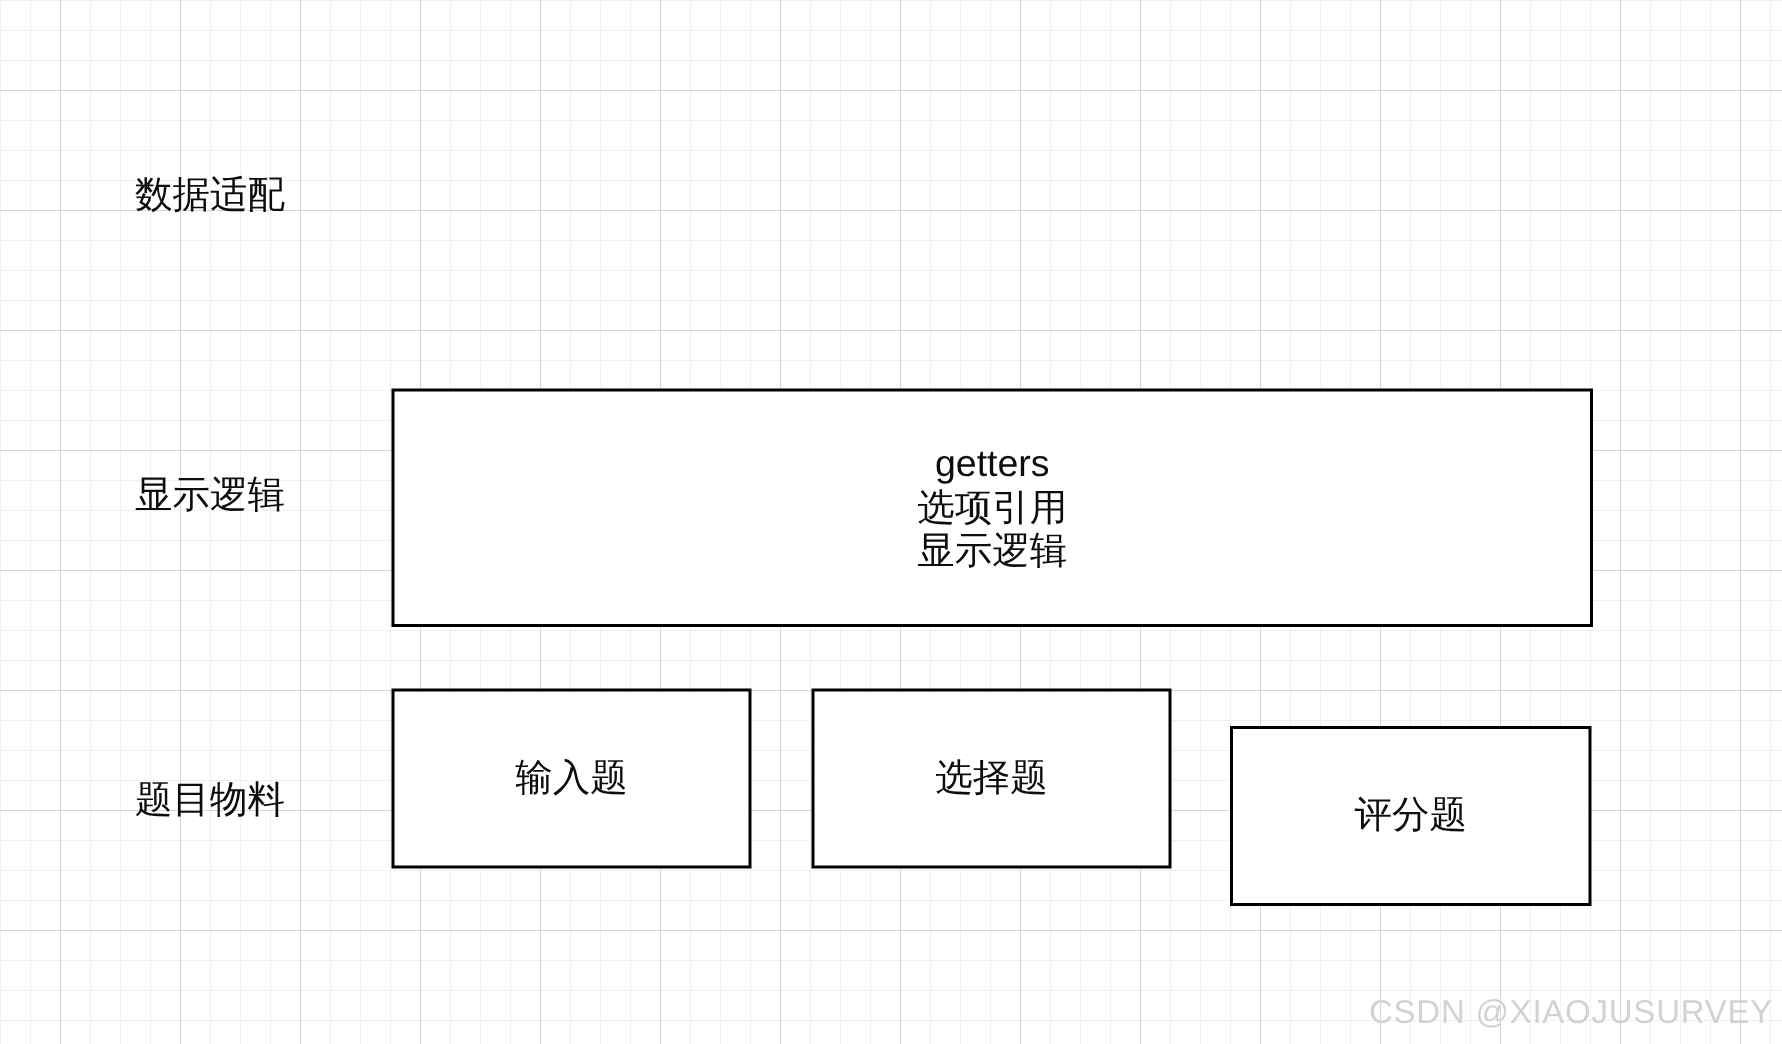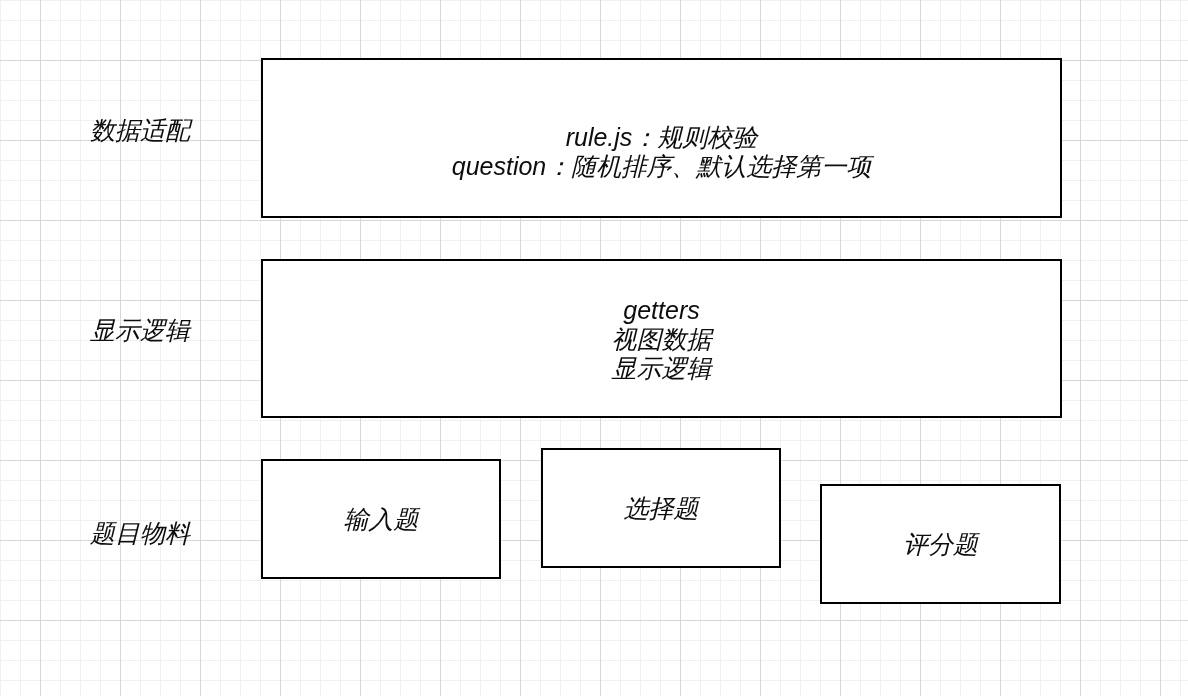--- a/index.html
+++ b/index.html
@@ -18,21 +18,20 @@
     height: 696px;
     background-color: #ffffff;
     
     background-image:
       linear-gradient(to right, #d7d7d7 1px, transparent 1px),
       linear-gradient(to bottom, #d7d7d7 1px, transparent 1px),
       linear-gradient(to right, #f0f0f0 1px, transparent 1px),
       linear-gradient(to bottom, #f0f0f0 1px, transparent 1px);
     background-size: 80px 80px, 80px 80px, 20px 20px, 20px 20px;
     background-position: 40px 0, 0 60px, 0 0, 0 0;
-    font-style: italic;
   }
   .row-label {
     position: absolute;
     left: 60px;
     width: 160px;
     text-align: center;
     font-size: 25px;
     line-height: 30px;
     color: #0d0d0d;
     white-space: nowrap;
@@ -43,21 +42,21 @@
 
   .box {
     position: absolute;
     background: #ffffff;
     border: 2px solid #000000;
     box-sizing: border-box;
   }
   .box-a { left: 261px; top: 58px;  width: 801px; height: 160px; }
   .box-b { left: 261px; top: 259px; width: 801px; height: 159px; }
   .box-c { left: 261px; top: 459px; width: 240px; height: 120px; }
-  .box-d { left: 541px; top: 448px; width: 240px; height: 120px; }
+  .box-d { left: 541px; top: 459px; width: 240px; height: 120px; }
   .box-e { left: 820px; top: 484px; width: 241px; height: 120px; }
 
   .box-text {
     position: absolute;
     left: 0;
     right: 0;
     top: 50%;
     transform: translateY(-50%);
     text-align: center;
     font-size: 25px;
@@ -83,41 +82,36 @@
 <body>
 
 <div class="canvas">
 
   <div class="row-label l1">数据适配</div>
 
   <div class="row-label l2">显示逻辑</div>
 
   <div class="row-label l3">题目物料</div>
 
-  <div class="box box-a">
-    <div class="box-text">
-      <div>rule.js：规则校验</div>
-      <div>question：随机排序、默认选择第一项</div>
-    </div>
-  </div>
 
   <div class="box box-b">
     <div class="box-text">
       <div>getters</div>
-      <div>视图数据</div>
+      <div>选项引用</div>
       <div>显示逻辑</div>
     </div>
   </div>
 
   <div class="box box-c">
     <div class="box-text">输入题</div>
   </div>
 
   <div class="box box-d">
     <div class="box-text">选择题</div>
   </div>
 
   <div class="box box-e">
     <div class="box-text">评分题</div>
   </div>
 
+  <div class="watermark">CSDN @XIAOJUSURVEY</div>
 
 </div>
 
 </body></html>

